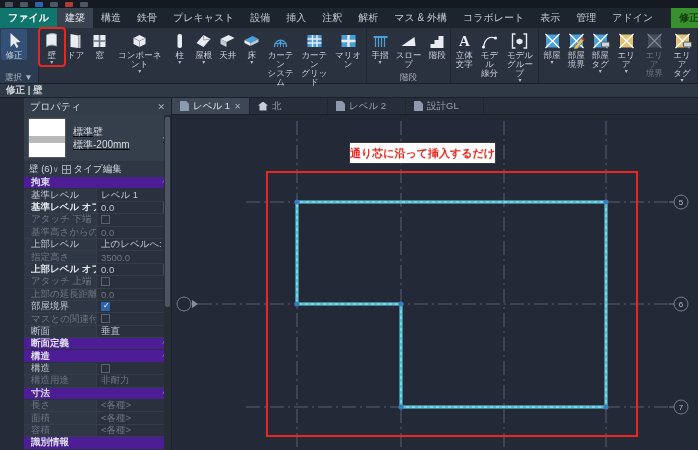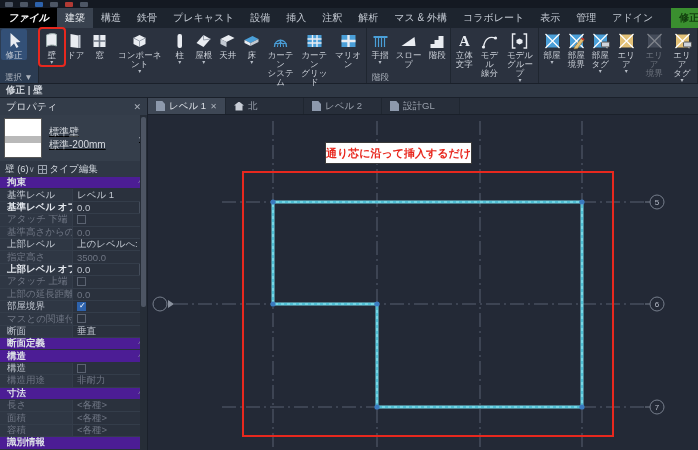--- a/index.html
+++ b/index.html
@@ -8,50 +8,50 @@
   .app { position:relative; width:698px; height:450px; display:flex; flex-direction:column; }
 
   
   .titlebar { height:8px; background:#141922; display:flex; align-items:center; gap:7px; padding:0 5px; flex:none; }
   .tb-ico { width:8px; height:5px; background:#4d5665; border-radius:1px; }
   .tb-ico.blue { background:#2d62ac; } .tb-ico.red { background:#b03a34; }
 
   
   .menubar { height:20px; background:#1d242e; display:flex; align-items:stretch; flex:none; font-size:10px; }
   .mtab { display:flex; align-items:center; padding:0 8px; color:#c2c8d1; cursor:default; white-space:nowrap; }
-  .mtab.file { background:#000000; color:#fff; font-weight:bold;font-style:italic; }
+  .mtab.file { background:#0f766e; color:#fff; font-weight:bold; }
   .mtab.active { background:#39424f; color:#e8ebef; }
   .mtab.context { background:#3a8f2f; color:#123d0e; font-weight:bold; margin-left:10px; }
 
   
   .ribbon { height:56px; background:#2b323f; border-bottom:1px solid #1a202a; display:flex; flex:none; }
   .rgroup { display:flex; flex-direction:column; border-right:1px solid #1f2630; padding:1px 1px 0 1px; }
   .rgroup.tint { background:#2c3c52; }
   .rbtns { flex:1; display:flex; align-items:flex-start; }
   .rbtn { display:flex; flex-direction:column; align-items:center; padding:1px 2px 0 2px; min-width:24px;
     position:relative; cursor:pointer; border-radius:2px; }
   .rbtn.selected { background:#335077; }
   .rbtn.disabled { opacity:.4; pointer-events:none; }
   .rbtn.redbox { outline:2px solid #e8281e; outline-offset:0px; }
   .ricon { width:22px; height:21px; display:flex; align-items:center; justify-content:center; }
   .ricon svg { width:21px; height:20px; }
   .rlabel { font-size:8.5px; line-height:9px; color:#ccd1d9; text-align:center; white-space:pre-line; }
   .rcaret { font-size:6px; line-height:5px; color:#b7bdc7; }
-  .rgroup-label { height:12px; font-size:8.5px; color:#aeb5bf; line-height:12px; white-space:nowrap; padding:0 4px; }
+  .rgroup-label { height:12px; font-size:8.5px; color:#aeb5bf; text-align:center; line-height:12px; white-space:nowrap; padding:0 4px; }
 
   
   .optionsbar { height:14px; background:#2f3845; border-bottom:1px solid #1a202a; flex:none;
     display:flex; align-items:center; padding-left:6px; }
   .optionsbar span { font-size:9.5px; color:#d0d5dc; font-weight:bold; }
 
   
   .main { flex:1; display:flex; min-height:0; }
 
   
-  .props { width:148px; background:#2f3744; flex:none; display:flex; flex-direction:column; position:relative; border-right:1px solid #1a202a; }
+  .props { width:148px; background:#2f3744; flex:none; display:flex; flex-direction:column; position:relative; border-right:1px solid #1a202a;margin-left:24px; }
   .p-head { height:17px; display:flex; align-items:center; justify-content:space-between; padding:0 6px; background:#333c49; }
   .p-head .t { font-size:10px; color:#d6dae0; }
   .p-head .x { font-size:9px; color:#aab0ba; cursor:pointer; }
   .p-type { height:46px; display:flex; align-items:center; gap:7px; padding:2px 4px; background:#353e4b;text-decoration:underline; }
   .thumb { width:38px; height:40px; background:#fff; border:1px solid #555; position:relative; flex:none; }
   .thumb::after { content:""; position:absolute; left:0; right:0; top:17px; height:7px; background:#b9b9b9; }
   .ptype-txt { flex:1; font-size:10px; color:#d6dae0; line-height:13px; }
   .p-type .dd { color:#aab0ba; font-size:8px; align-self:center; }
   .p-sel { height:16px; display:flex; align-items:center; padding:0 5px; font-size:9.5px; color:#cfd4db; }
   .p-sel .right { display:flex; align-items:center; gap:3px; }

